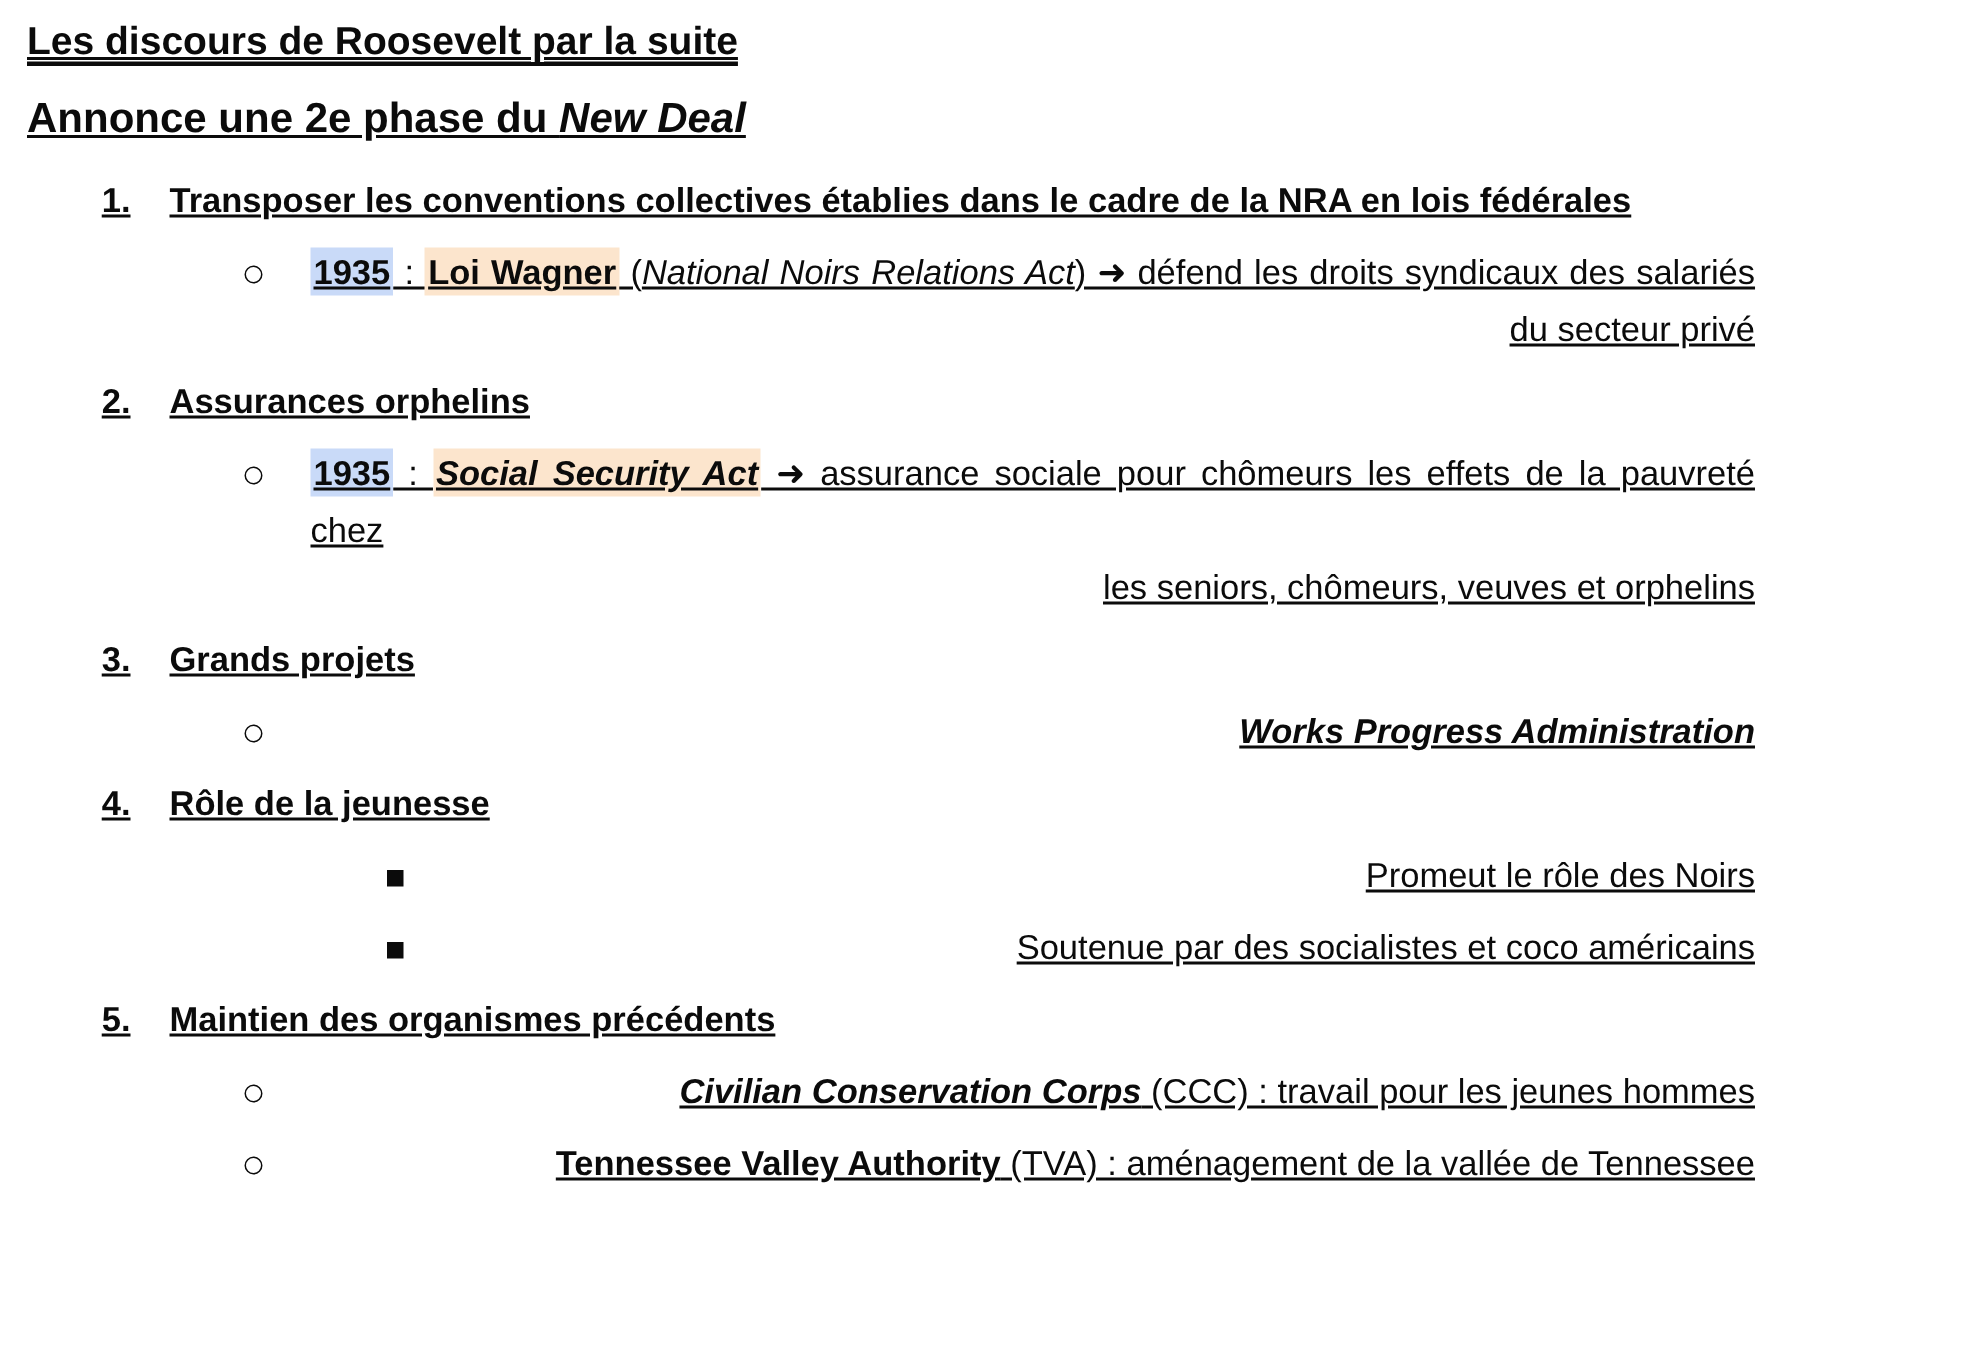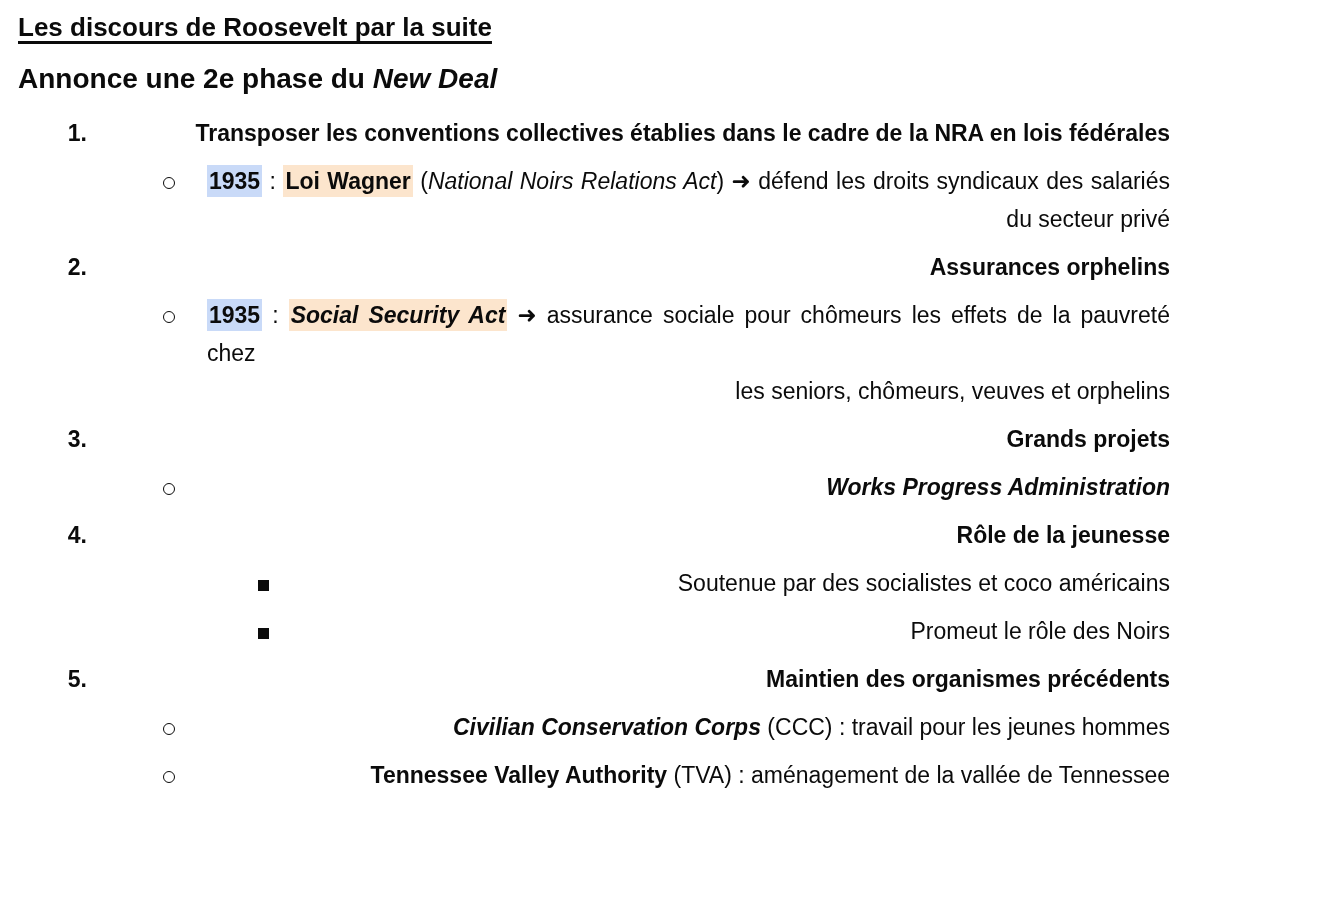--- a/index.html
+++ b/index.html
@@ -2,35 +2,35 @@
 <html style="--bg: #ffffff; --text: #0b0b0b; --hl-blue: #c9daf8; --hl-orange: #fce5cd;"><head>
 <meta charset="utf-8">
 <style>
   html, body { margin: 0; padding: 0; }
   body {
     width: 1324px; height: 900px; overflow: hidden;
     background: var(--bg, #ffffff);
     color: var(--text, #0b0b0b);
     font-family: "Liberation Sans", "DejaVu Sans", sans-serif;
   }
-  .doc { padding: 10px 30px 0 18px; box-sizing: border-box; width: 1200px; }
+  .doc { padding: 10px 30px 0 18px; box-sizing: border-box; width: 1200px; text-decoration: underline; }
 
   .title {
     margin: 0; font-size: 26px; line-height: 34px; font-weight: 700;
     text-decoration: underline; text-decoration-thickness: 2.5px; text-underline-offset: 5px;
   }
   .subtitle { margin: 20px 0; font-size: 28px; line-height: 30px; font-weight: 700; }
 
   .row { display: flex; font-size: 23px; line-height: 38px; margin: 0 0 10px 0; }
   .row.heading { font-weight: 700; }
   .num-cell {
     flex: 0 0 95px; box-sizing: border-box;
     text-align: right; padding-right: 26px; white-space: nowrap;
   }
-  .heading-text { flex: 1; min-width: 0; text-align: right; }
+  .heading-text { flex: 1; min-width: 0; }
 
   .row.circle { margin-left: 145px; }
   .row.square { margin-left: 240px; }
   .marker-cell { flex: 0 0 44px; }
   .row.square .marker-cell { flex: 0 0 45px; }
   .circle-icon {
     display: inline-block; width: 10px; height: 10px;
     border: 1.5px solid var(--text, #0b0b0b); border-radius: 50%;
     margin-top: 14px; box-sizing: content-box;
   }
@@ -88,27 +88,27 @@
           <div class="line"><span class="run r-bi">Works Progress Administration</span></div>
         </div>
       </div>
       <div class="row heading">
         <div class="num-cell">4.</div>
         <div class="heading-text">Rôle de la jeunesse</div>
       </div>
       <div class="row square">
         <div class="marker-cell"><span class="square-icon"></span></div>
         <div class="lines">
-          <div class="line"><span class="run">Soutenue par des socialistes et coco américains</span></div>
+          <div class="line"><span class="run">Promeut le rôle des Noirs</span></div>
         </div>
       </div>
       <div class="row square">
         <div class="marker-cell"><span class="square-icon"></span></div>
         <div class="lines">
-          <div class="line"><span class="run">Promeut le rôle des Noirs</span></div>
+          <div class="line"><span class="run">Soutenue par des socialistes et coco américains</span></div>
         </div>
       </div>
       <div class="row heading">
         <div class="num-cell">5.</div>
         <div class="heading-text">Maintien des organismes précédents</div>
       </div>
       <div class="row circle">
         <div class="marker-cell"><span class="circle-icon"></span></div>
         <div class="lines">
           <div class="line"><span class="run r-bi">Civilian Conservation Corps</span><span class="run"> (CCC) : travail pour les jeunes hommes</span></div>

